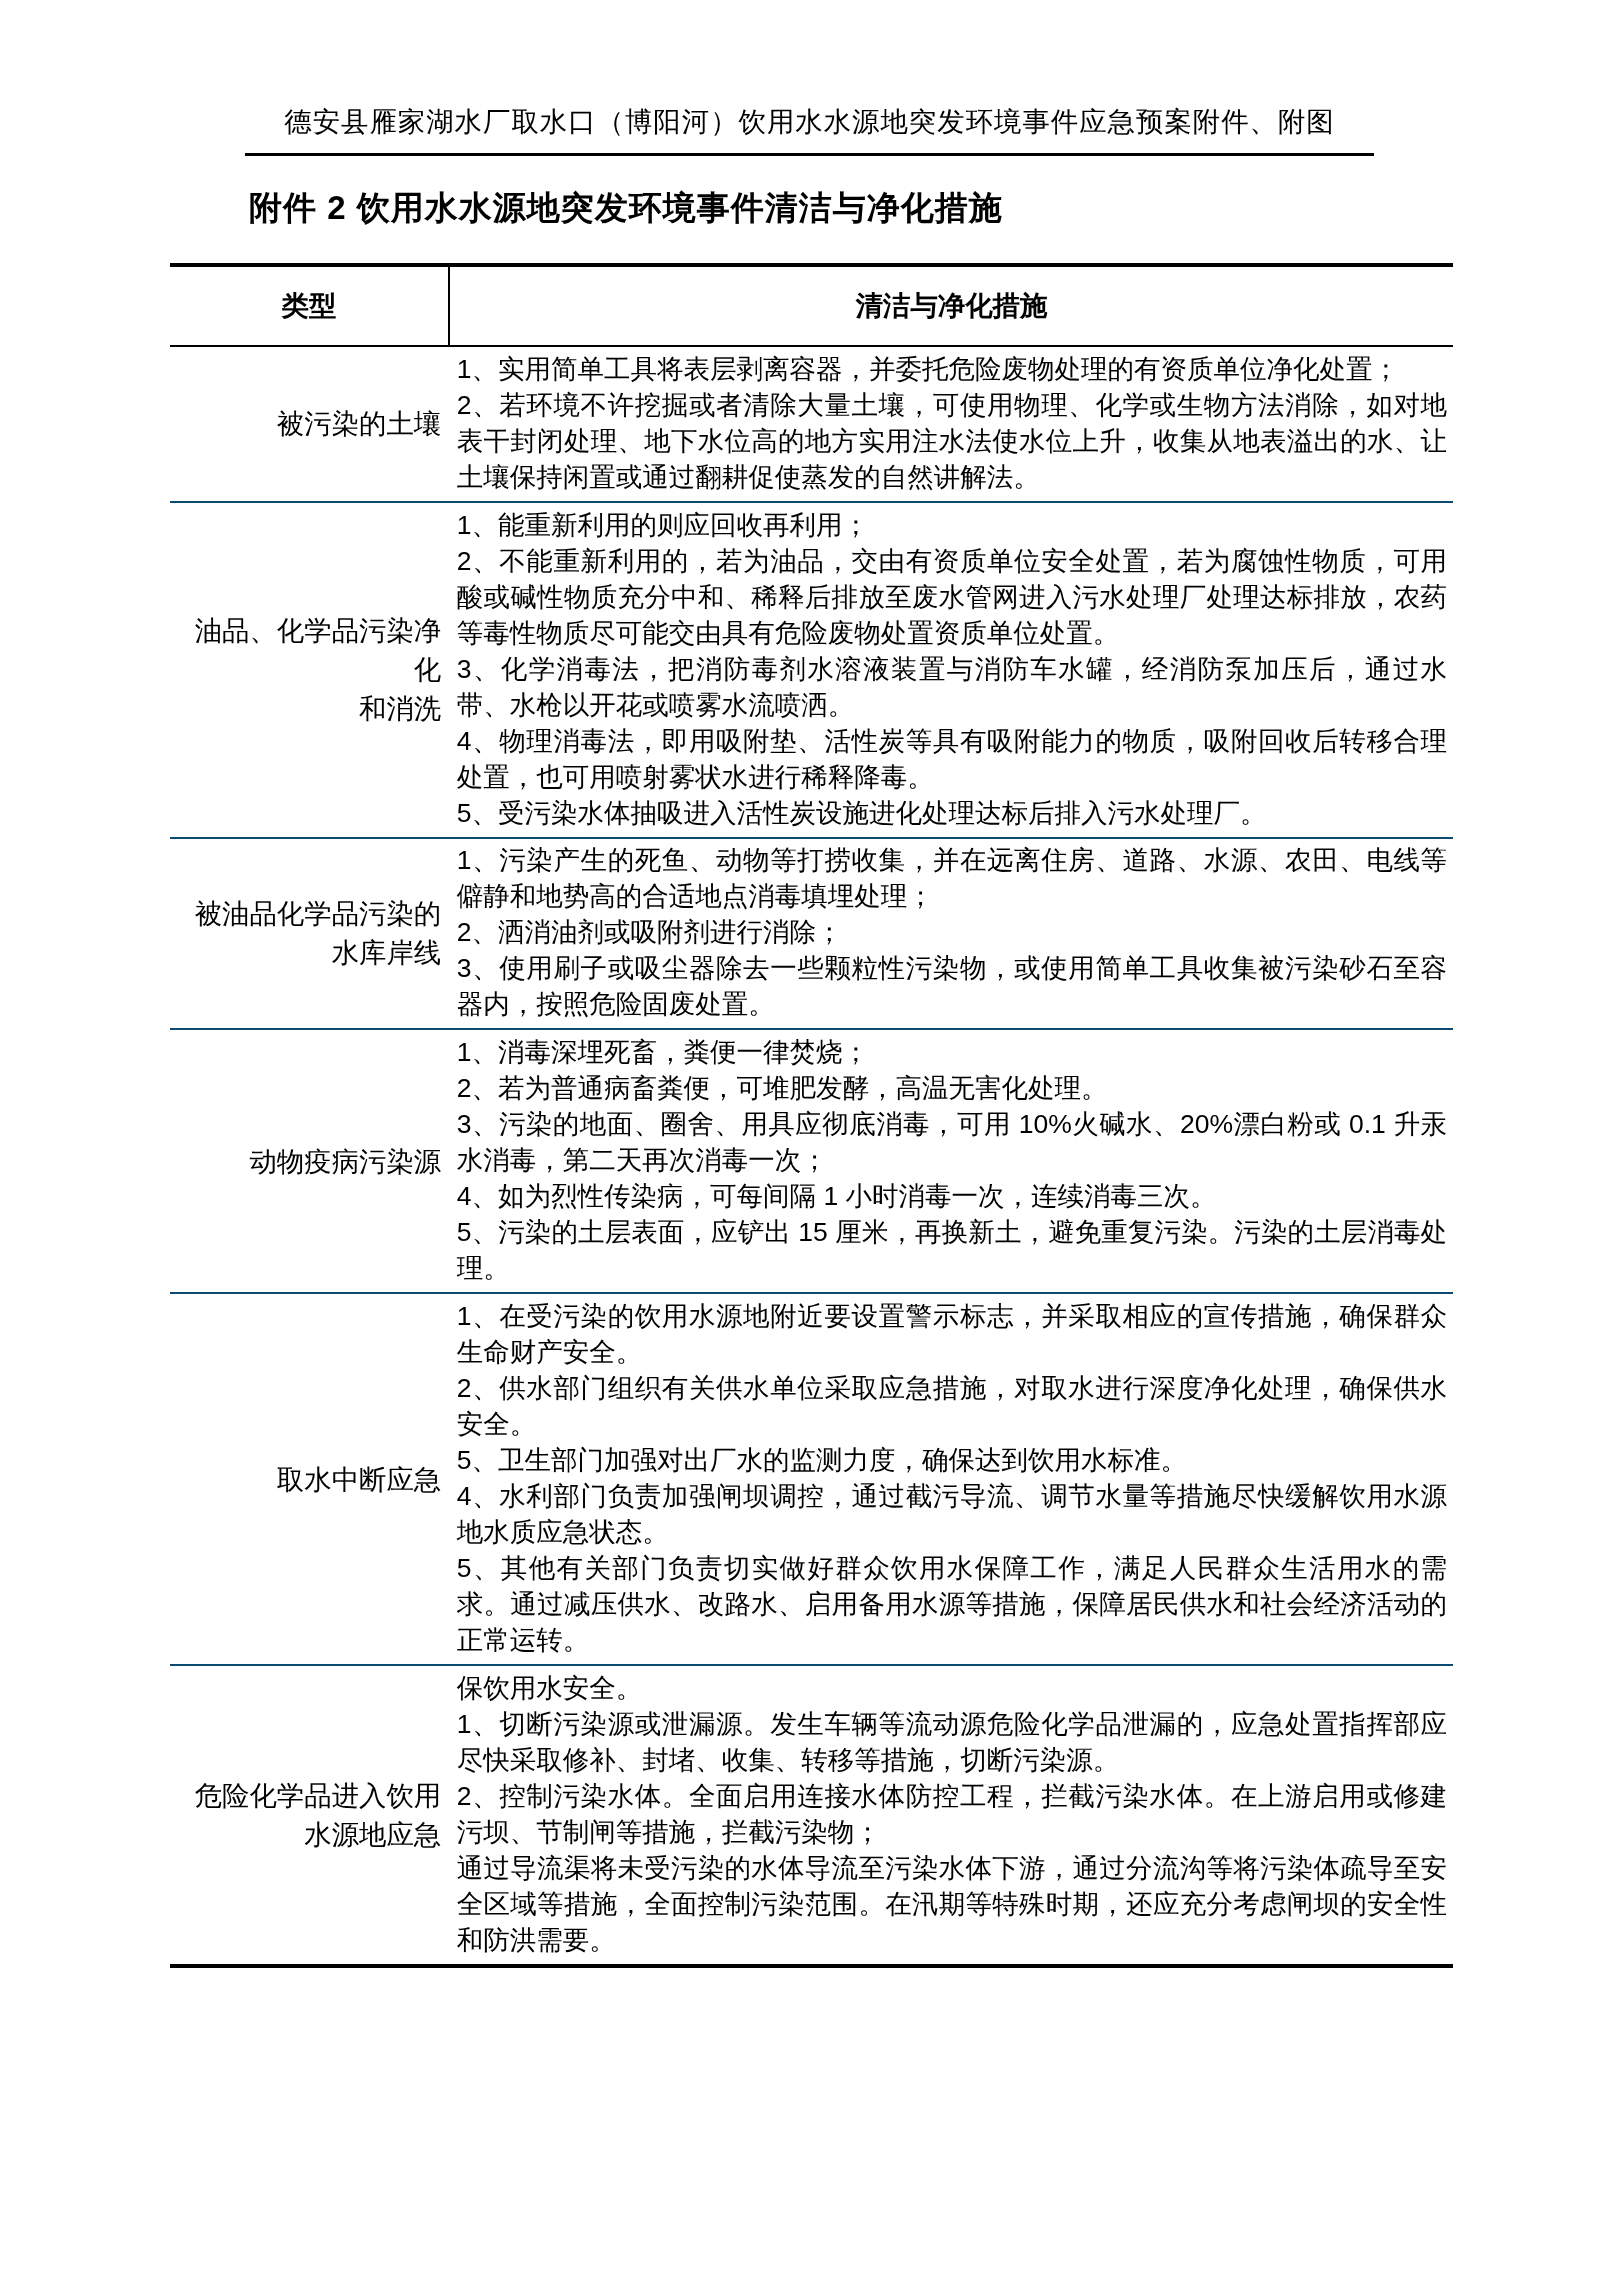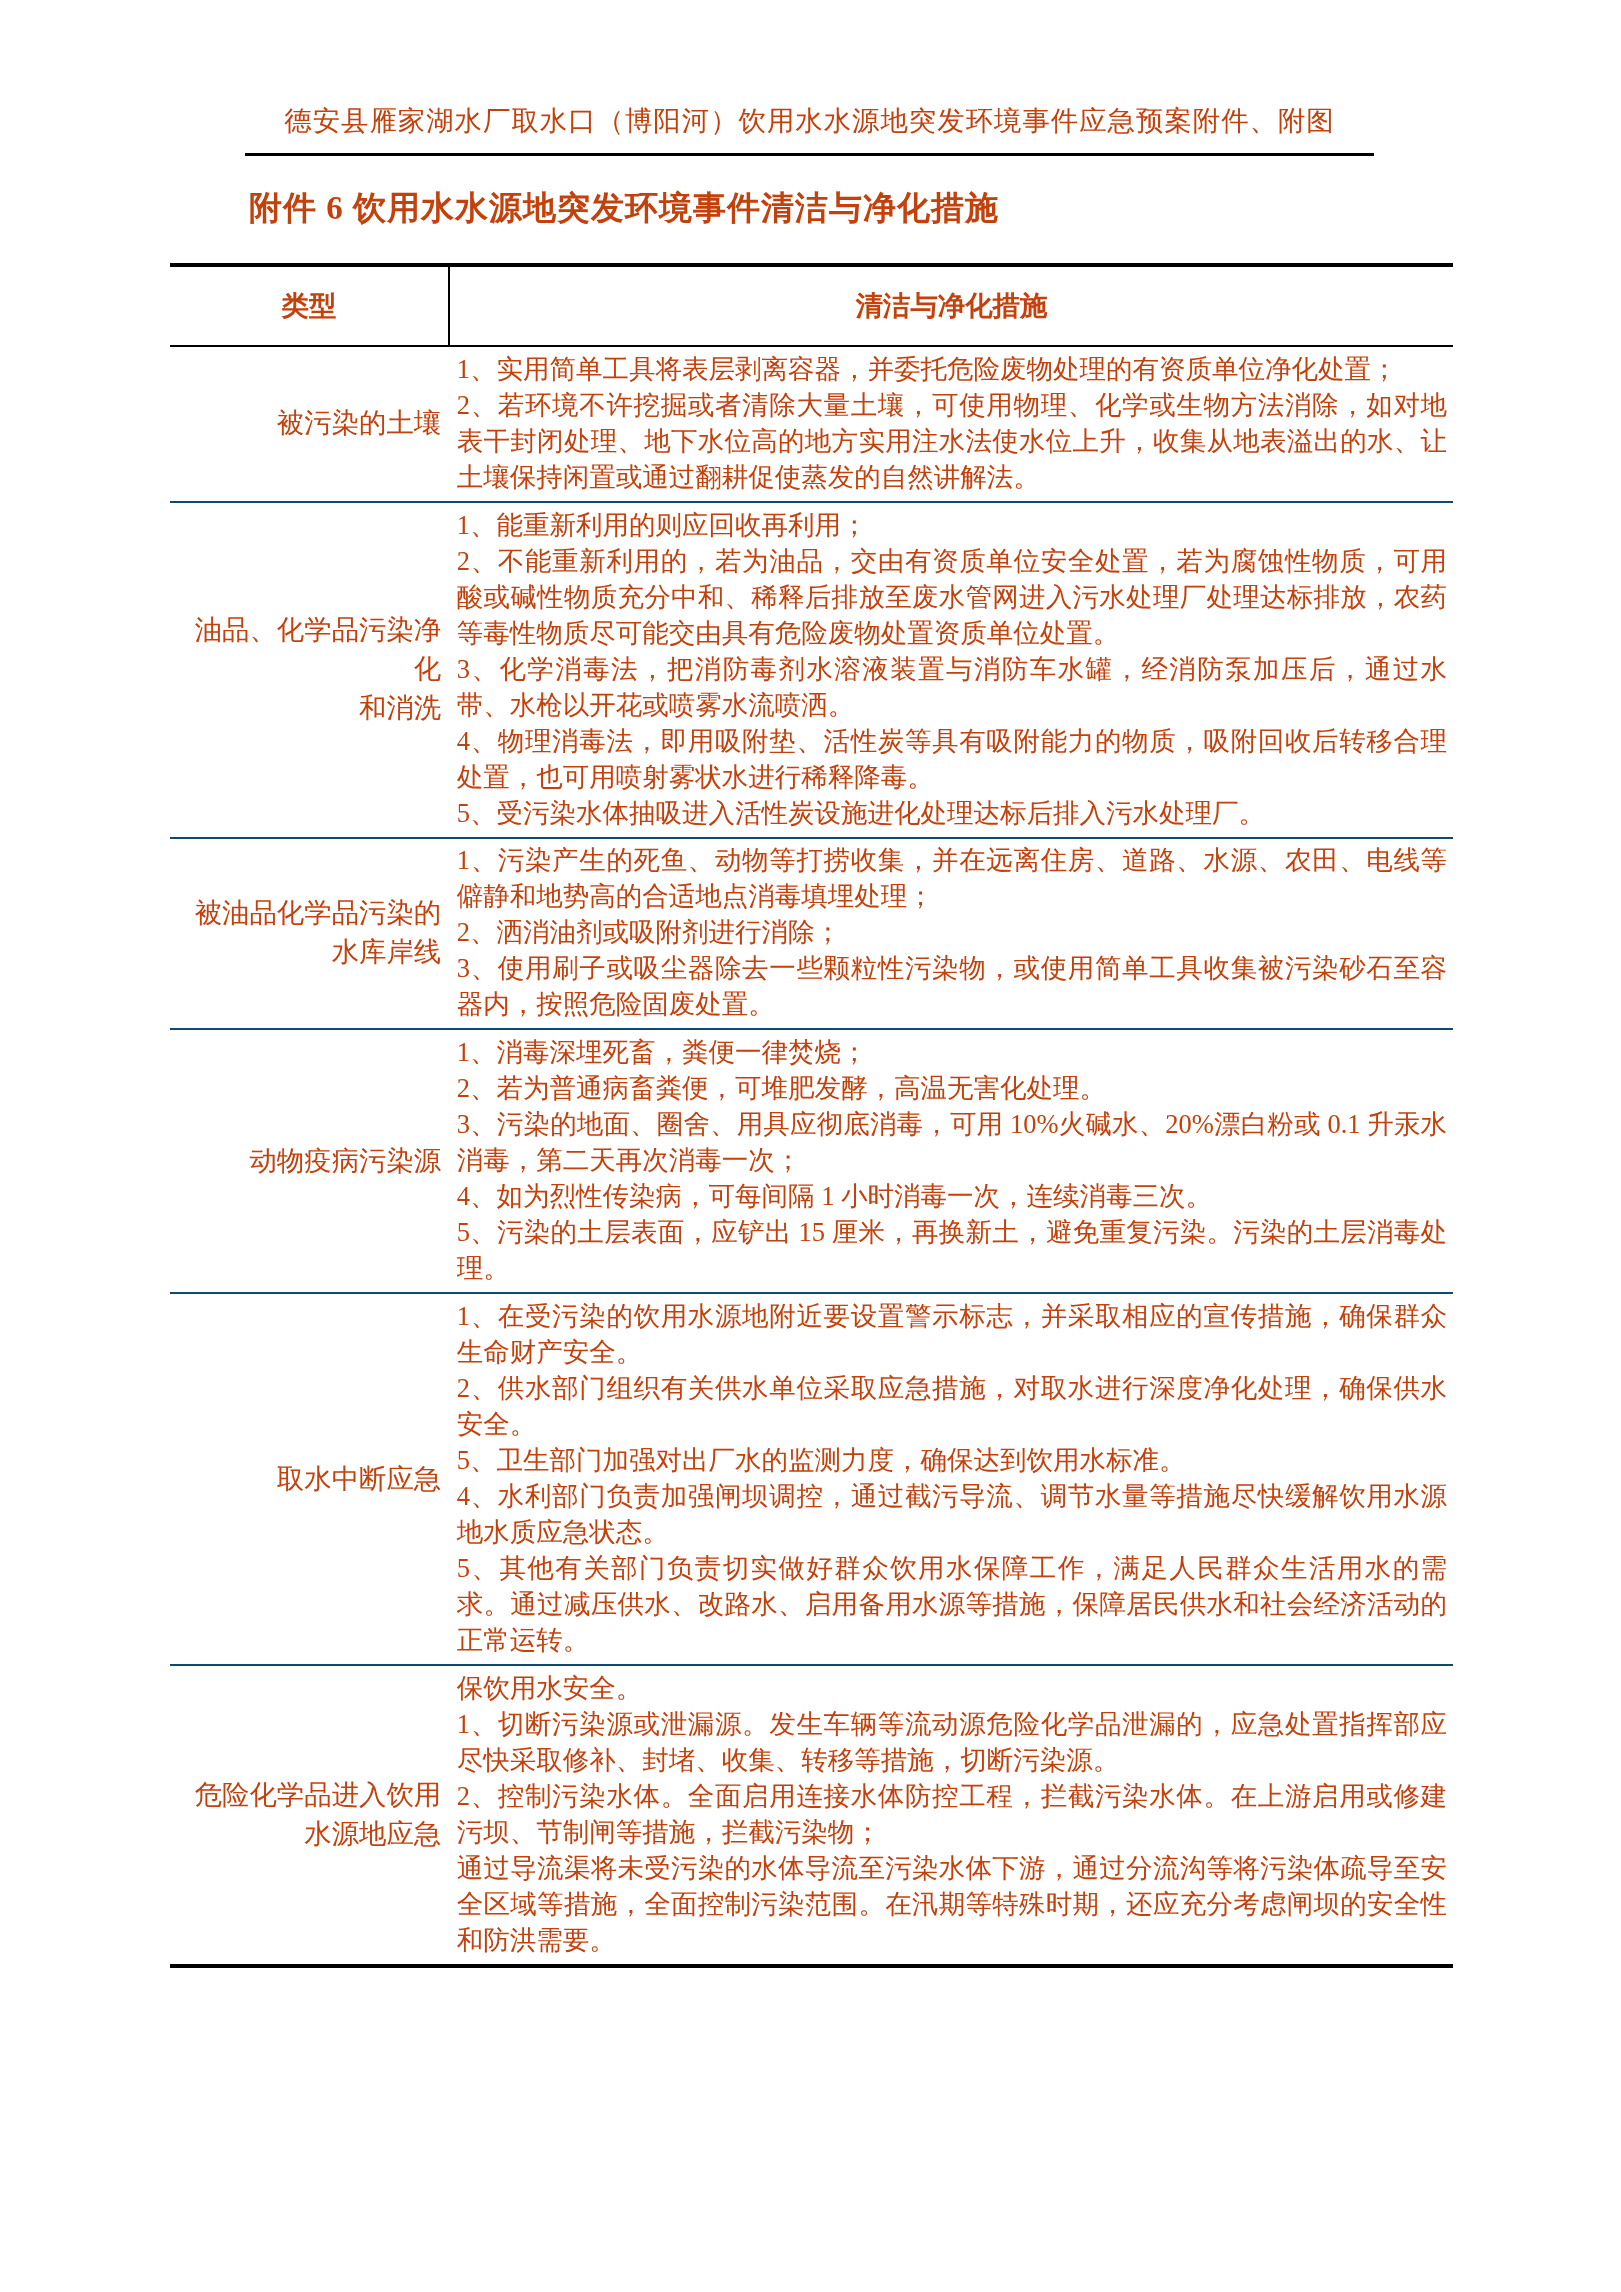--- a/index.html
+++ b/index.html
@@ -5,22 +5,22 @@
   html, body {
     margin: 0;
     padding: 0;
     background: #ffffff;
   }
   .page {
     position: relative;
     width: 1621px;
     height: 2100px;
     background: #ffffff;
-    color: #c2410c;
-    font-family: Liberation Serif, serif;
+    color: #000000;
+    font-family: Liberation Sans, sans-serif;
     overflow: hidden;
   }
   .page-header {
     position: absolute;
     left: 245px;
     top: 104px;
     width: 1129px;
     text-align: center;
     font-size: 27.4px;
     line-height: 35px;
@@ -95,21 +95,21 @@
 </style>
 </head>
 <body>
 
 <div class="page">
 
   <div class="page-header">
     <span>德安县雁家湖水厂取水口（博阳河）饮用水水源地突发环境事件应急预案附件、附图</span>
   </div>
 
-  <h1 class="doc-title">附件 6 饮用水水源地突发环境事件清洁与净化措施</h1>
+  <h1 class="doc-title">附件 2 饮用水水源地突发环境事件清洁与净化措施</h1>
 
   <table class="measures-table">
     <colgroup>
       <col class="c-type">
       <col class="c-measures">
     </colgroup>
     <thead>
       <tr>
         <th class="col-type">类型</th>
         <th class="col-measures">清洁与净化措施</th>

